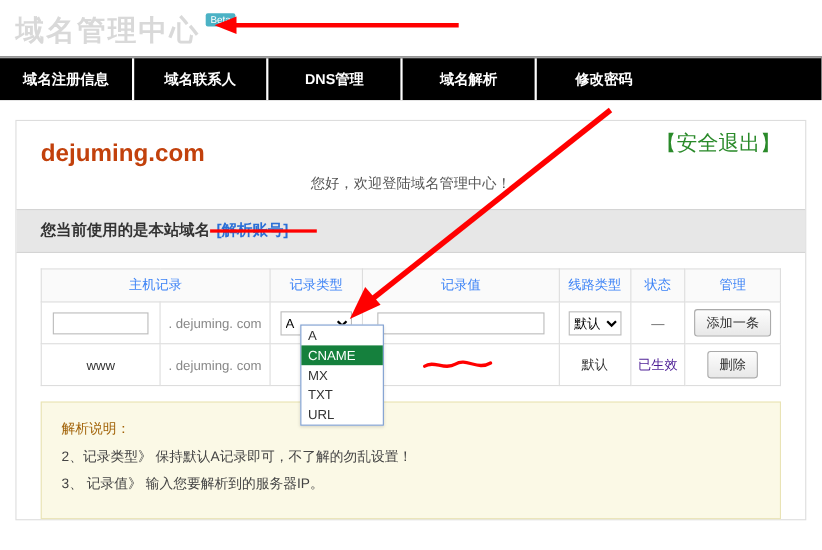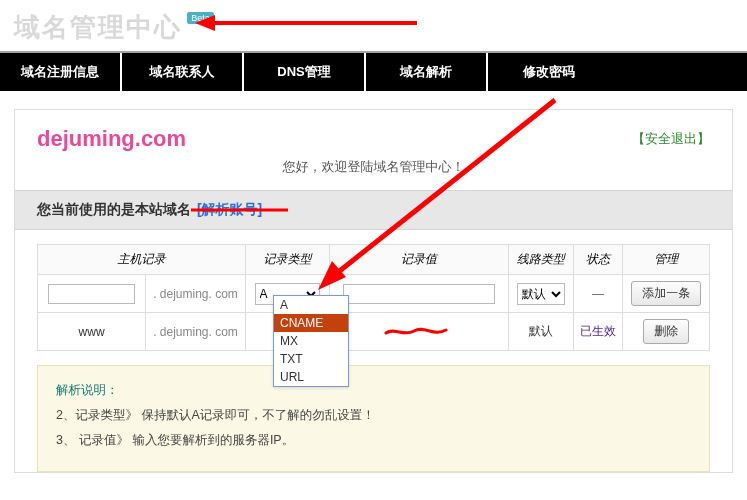--- a/index.html
+++ b/index.html
@@ -58,34 +58,34 @@
     margin: 18px 14px 0;
     padding: 0;
   }
   .domain-header {
     padding: 16px 22px 14px;
     position: relative;
   }
   .domain-name {
     font-size: 22px;
     font-weight: bold;
-    color: #ec4899;
+    color: #c2410c;
   }
   .welcome {
     margin-top: 6px;
     color: #555;
     font-size: 13px;
     text-align: center;
   }
   .logout {
     position: absolute;
     right: 22px;
-    top: 20px;
+    top: 7px;
     color: #2a8a2a;
-    font-size: 13px;
+    font-size: 19px;
     cursor: pointer;
   }
   .gray-bar {
     background: #e7e7e7;
     border-top: 1px solid #d4d4d4;
     border-bottom: 1px solid #d4d4d4;
     padding: 10px 22px;
     font-size: 14px;
     font-weight: bold;
     color: #333;
@@ -118,22 +118,21 @@
     border: 1px solid #ddd;
     padding: 6px 6px;
     text-align: center;
     font-size: 12px;
     vertical-align: middle;
     height: 30px;
   }
   table.records th {
     background: #fafafa;
     font-weight: normal;
-    color: #000000;
-    font-style: italic;
+    color: #3b82f6;
   }
   .col-host { width: 100px; }
   .col-suffix { width: 92px; }
   .col-type { width: 78px; }
   .col-value { width: 165px; }
   .col-line { width: 60px; }
   .col-status { width: 46px; }
   .col-action { width: 80px; }
   input.tx {
     width: 92%;
@@ -175,33 +174,33 @@
     z-index: 50;
     box-shadow: 0 1px 3px rgba(0,0,0,.15);
   }
   .dropdown .opt {
     padding: 2px 6px;
     font-size: 12px;
     color: #333;
     cursor: pointer;
   }
   .dropdown .opt.selected {
-    background: #c2410c;
+    background: #15803d;
     color: #fff;
   }
   .help-box {
     margin: 14px 22px 0;
     background: #fbf9e6;
     border: 1px solid #e9e3b5;
     padding: 12px 18px 18px;
     font-size: 12.5px;
     color: #444;
     line-height: 2.0;
   }
-  .help-title { color:#0f766e; }
+  .help-title { color:#a16207; }
   .arrow {
     position: absolute;
     z-index: 200;
     pointer-events: none;
   }
   .scribble {
     position:absolute;
     z-index:60;
   }
 </style>

